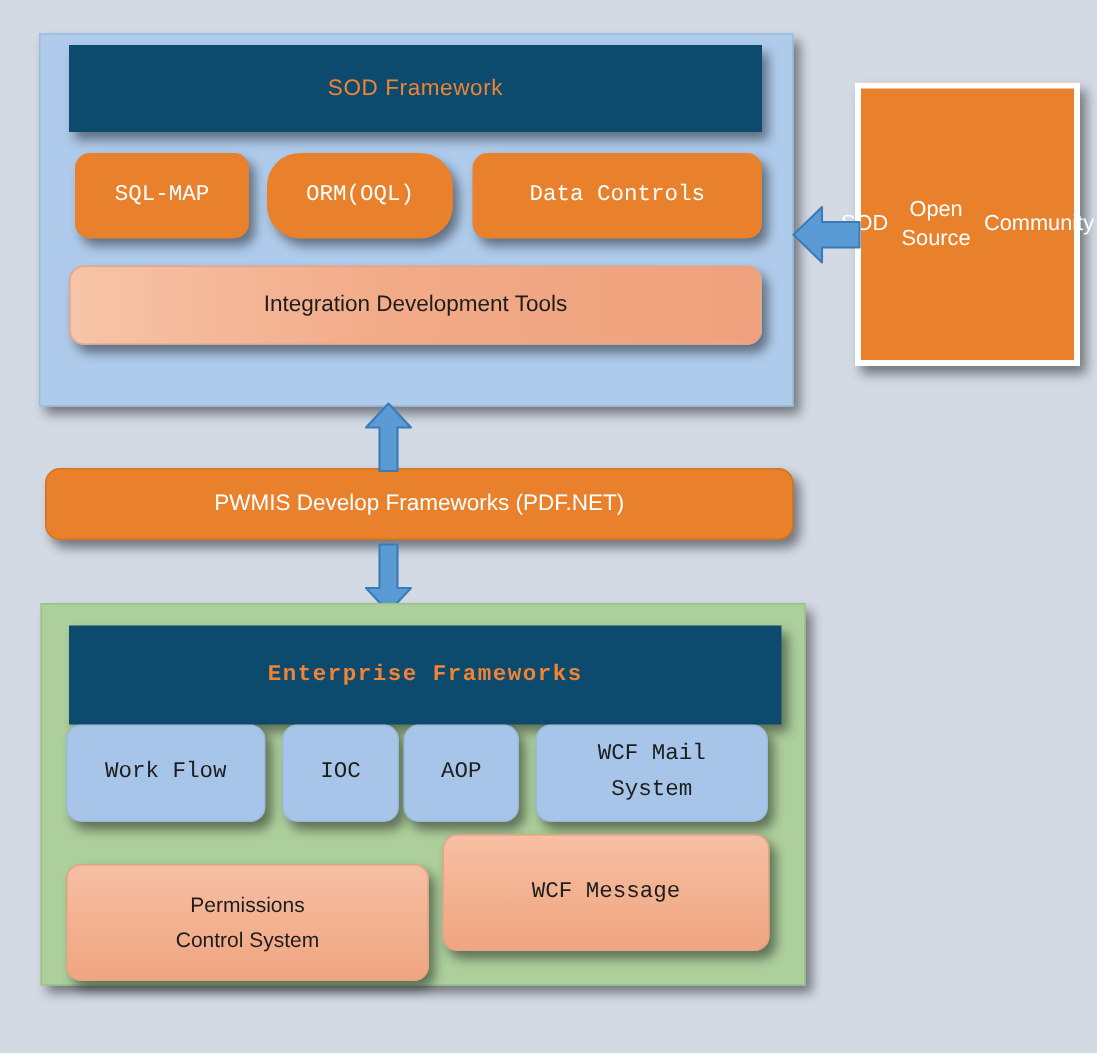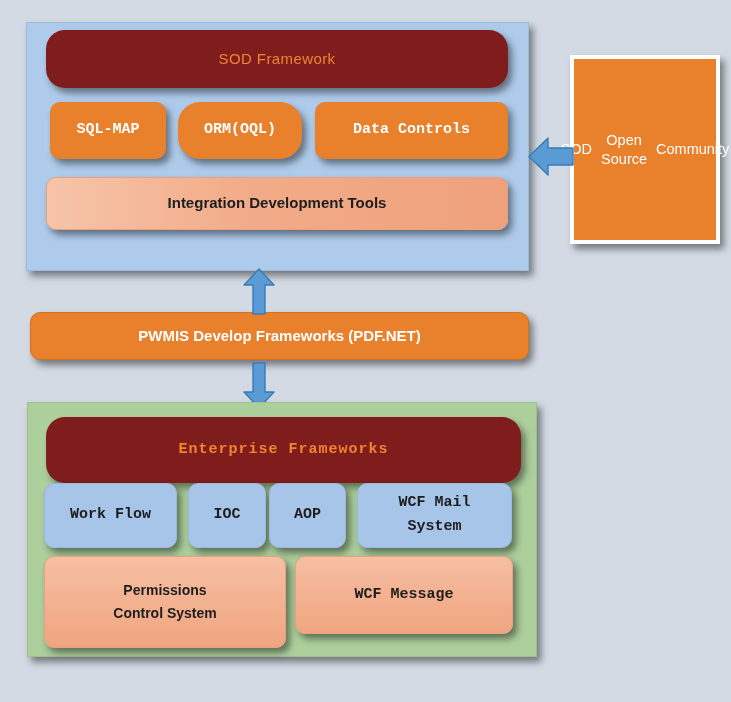--- a/index.html
+++ b/index.html
@@ -28,37 +28,35 @@
     align-items: center;
     justify-content: center;
     text-align: center;
     line-height: 1.25;
   }
   .shadowed {
     box-shadow: 4px 5px 7px rgba(0,0,0,0.45);
   }
   .rounded {
     border-radius: 10px;
-    font-weight: bold;
   }
 
   
   .container-blue {
     background: #afcbeb;
     border: 1px solid #9bbbdf;
   }
   .container-green {
     background: #adcf9c;
     border: 1px solid #9cc28a;
   }
 
   
   .blue-header {
-    background: #7f1d1d;
-    border-radius: 19px;
+    background: #0c4a6e;
   }
   .blue-soft {
     background: #a7c5e8;
     border: 1px solid #9bb9dd;
   }
   .orange {
     background: #e8802c;
   }
   .orange-flat {
     background: #e8802c;
@@ -108,21 +106,21 @@
     text-align: center;
   }
 
   
   #bottom-container { left: 27px;  top: 402px; width: 510px; height: 255px; }
   #enterprise       { left: 46px;  top: 417px; width: 475px; height: 66px;  font-size: 15px; font-weight: bold; letter-spacing: 1px; }
   #work-flow        { left: 44px;  top: 483px; width: 133px; height: 65px;  font-size: 15px; }
   #ioc              { left: 188px; top: 483px; width: 78px;  height: 65px;  font-size: 15px; }
   #aop              { left: 269px; top: 483px; width: 77px;  height: 65px;  font-size: 15px; }
   #wcf-mail         { left: 357px; top: 483px; width: 155px; height: 65px;  font-size: 15px; }
-  #permissions      { left: 44px;  top: 556px; width: 242px; height: 92px;  font-size: 14px; }
+  #permissions      { left: 44px;  top: 576px; width: 242px; height: 78px;  font-size: 14px; }
   #wcf-message      { left: 295px; top: 556px; width: 218px; height: 78px;  font-size: 15px; }
 
   .multiline {
     flex-direction: column;
     gap: 5px;
   }
 
   
   .arrow {
     position: absolute;

